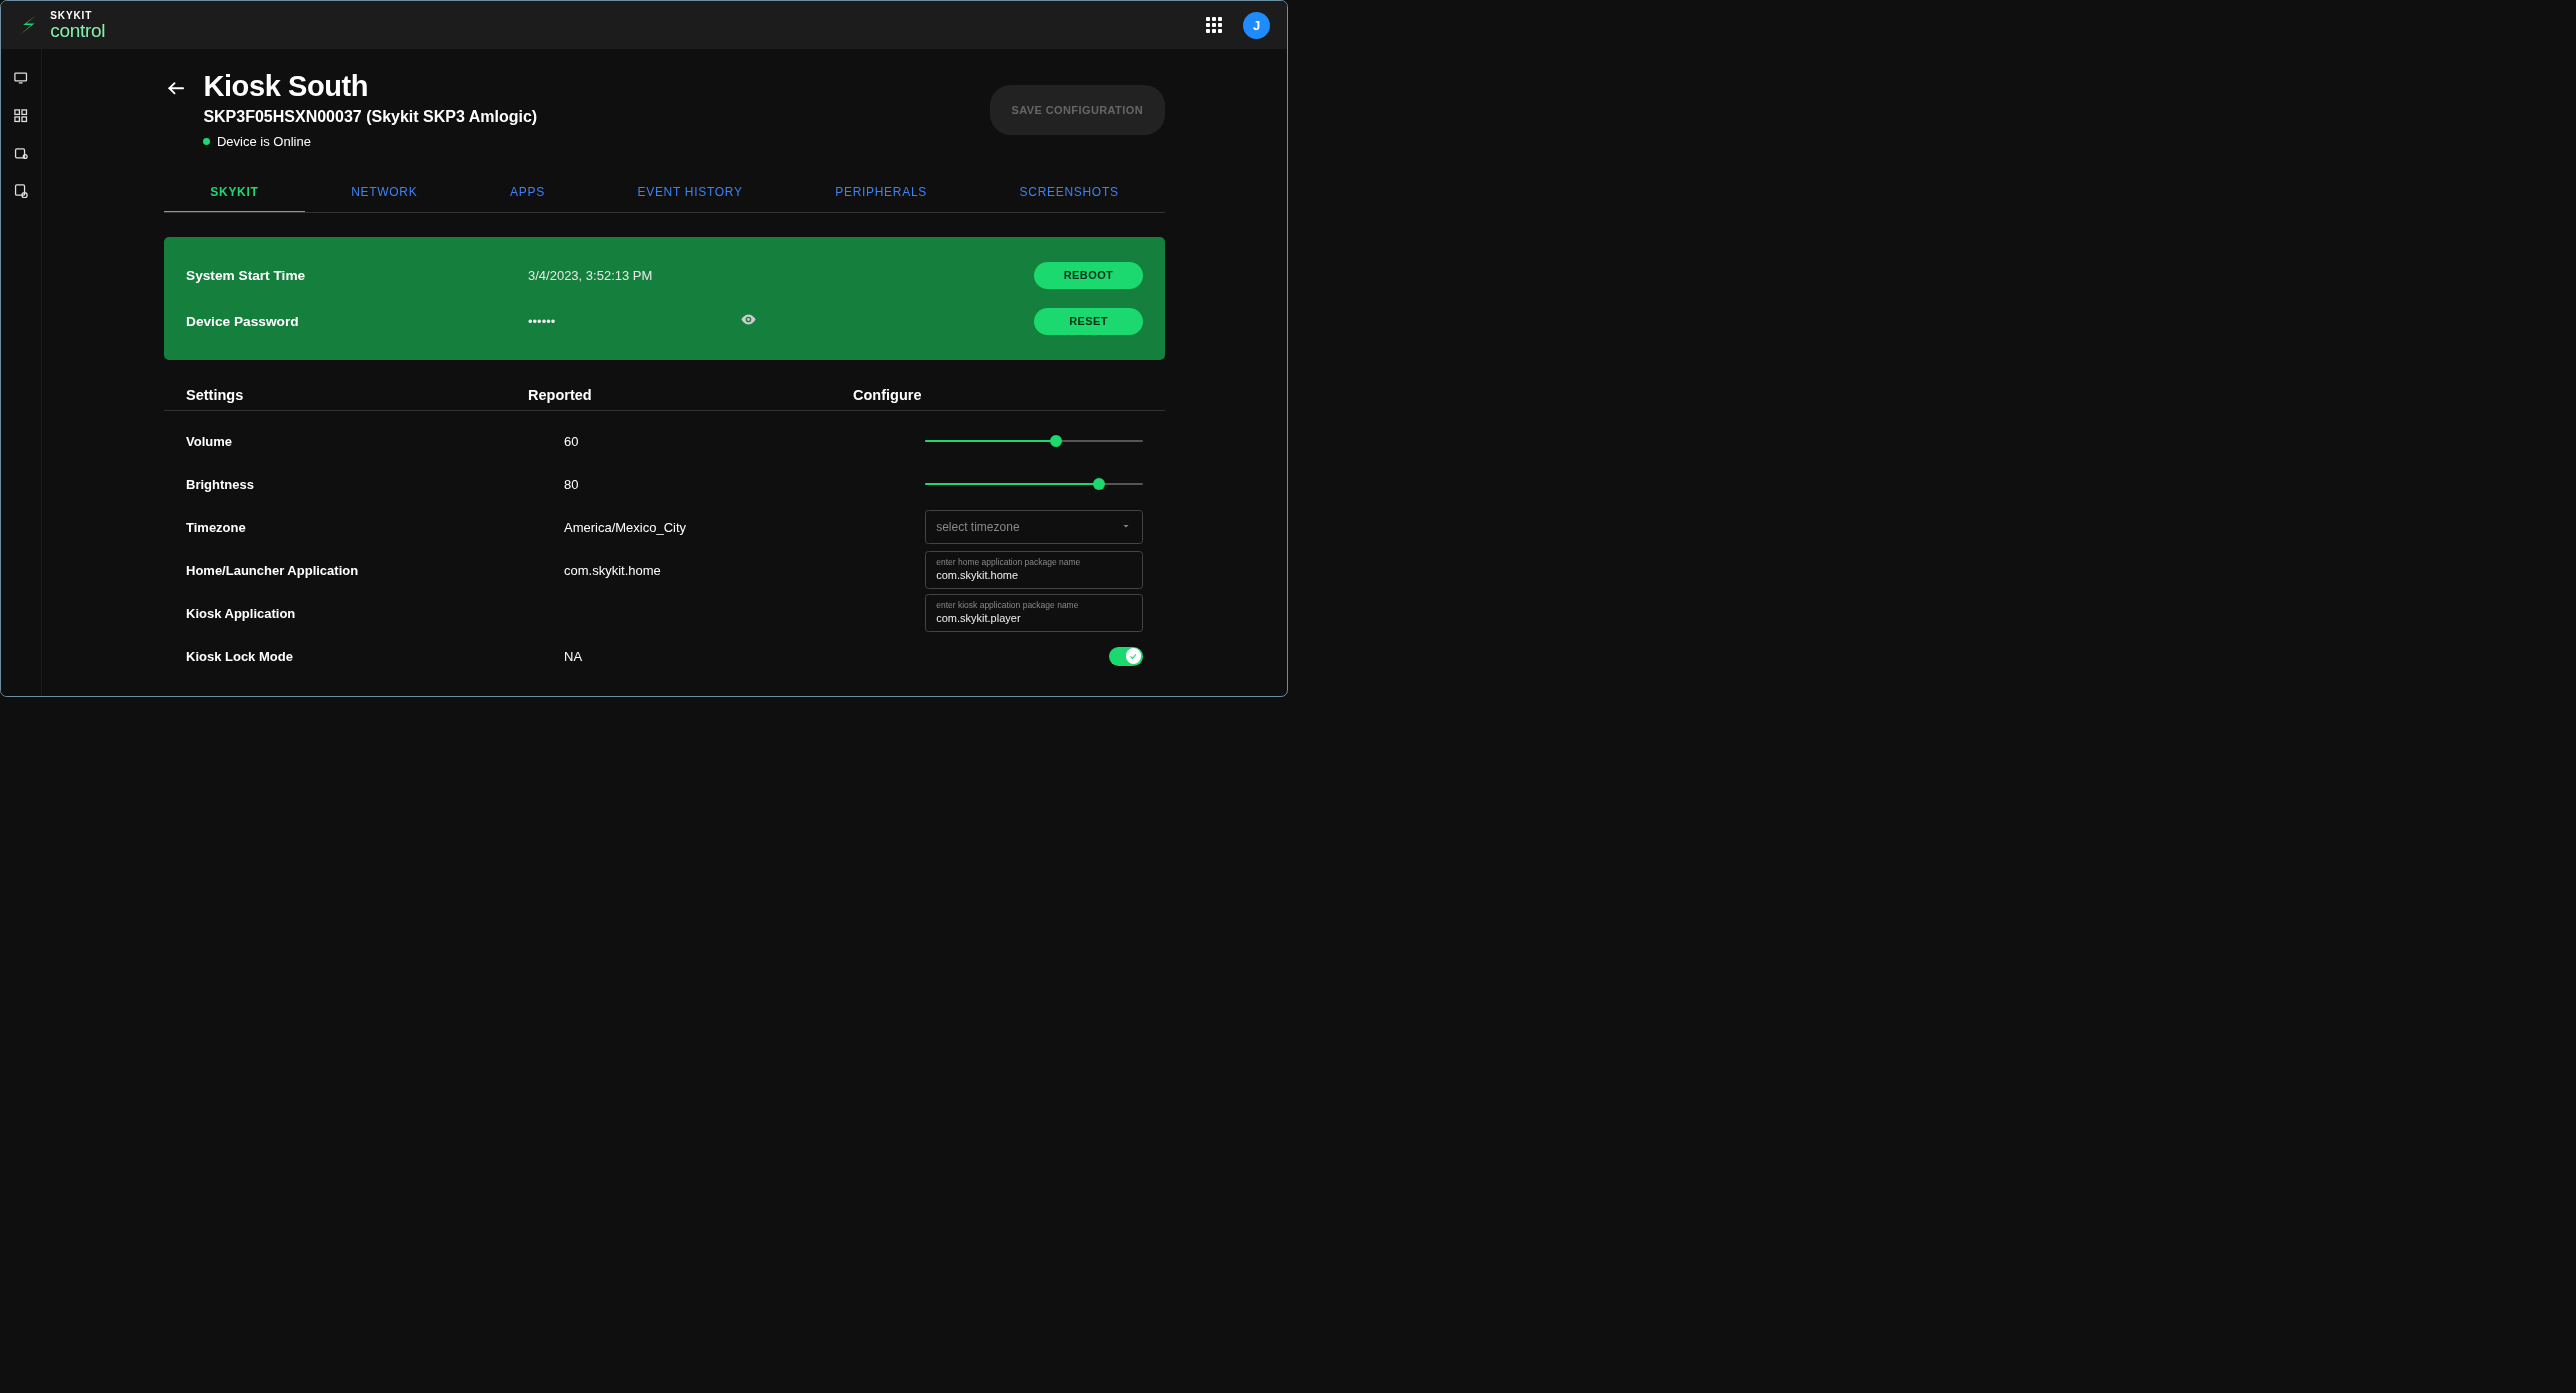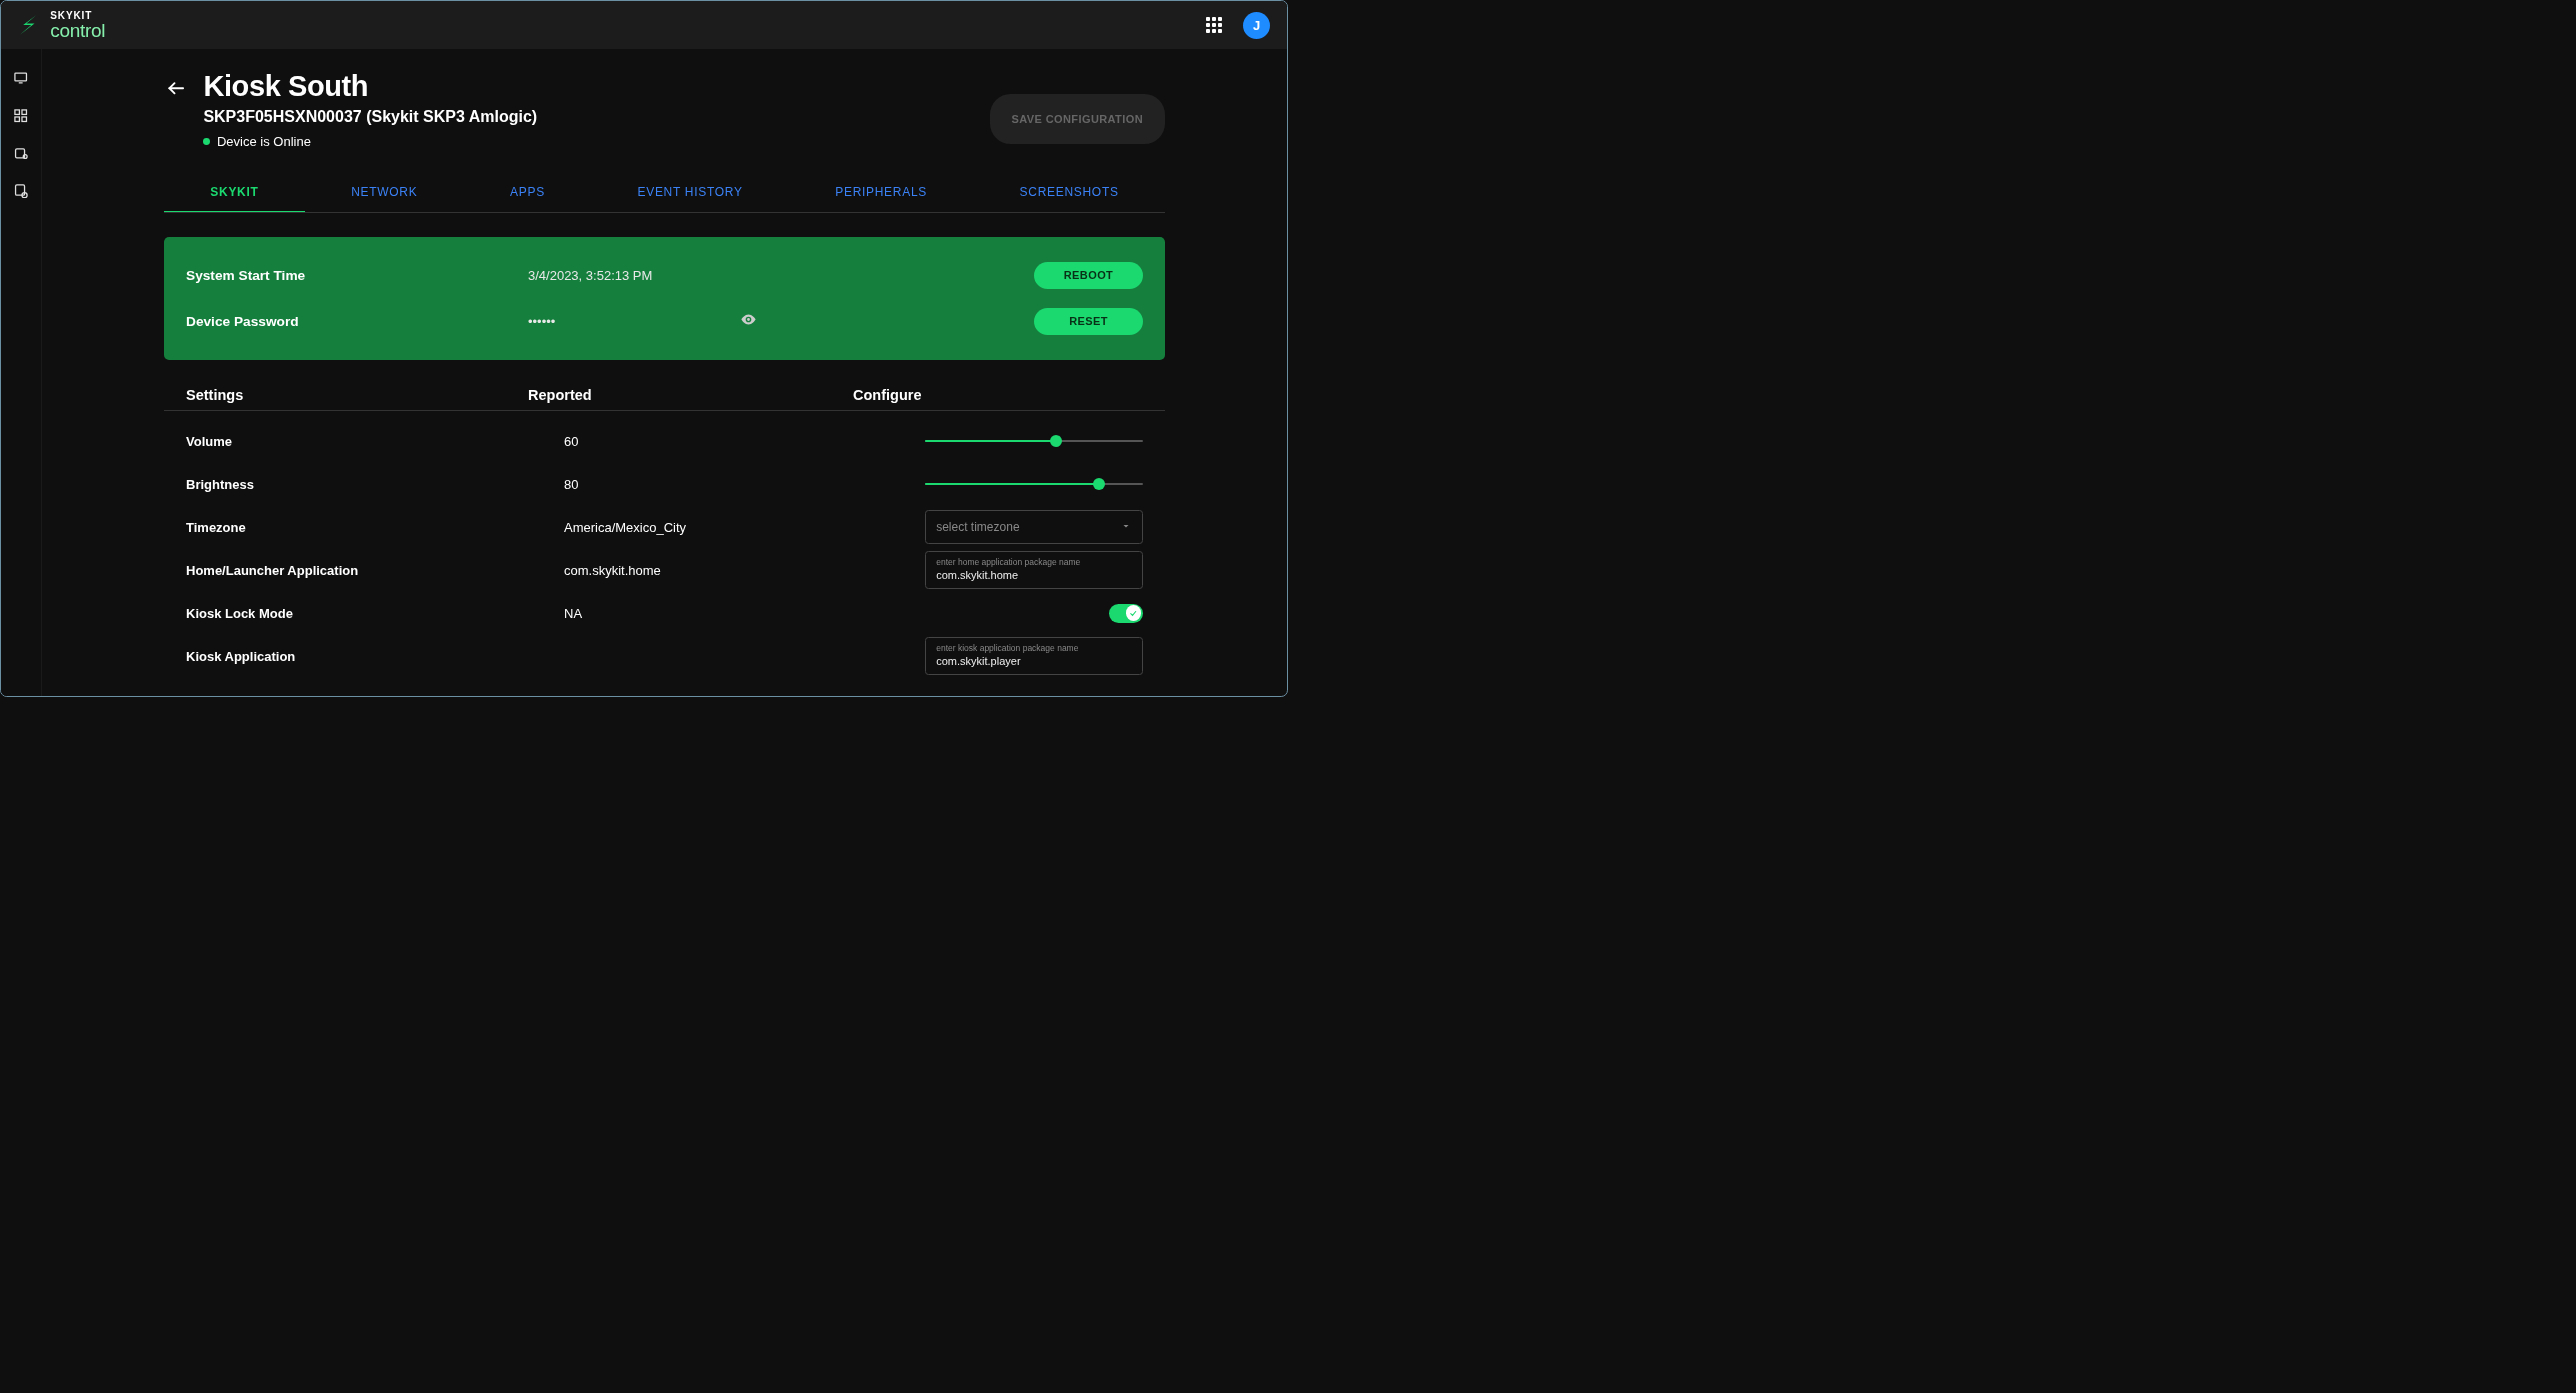--- a/index.html
+++ b/index.html
@@ -79,21 +79,21 @@
   }
   .back-btn { width: 24px; height: 24px; margin-top: 6.8px; cursor: pointer; color:#fff; display:flex; align-items:center; justify-content:center;}
   .head-text { flex: 1; }
   .page-title { font-size: 29px; font-weight: 700; letter-spacing: -0.4px; margin-bottom: 5.1px; }
   .page-sub { font-size: 16px; font-weight: 600; margin-bottom: 8.5px; }
   .status-line { display: flex; align-items: center; gap: 6.8px; font-size: 13px; font-weight: 500; }
   .status-dot { width: 6.8px; height: 6.8px; border-radius: 50%; background: #1bd86f; }
   .save-btn {
     background: #222; color: #666; border: none; border-radius: 20.5px;
     padding: 19px 22px; font-size: 11px; font-weight: 600; letter-spacing: 0.4px;
-    cursor: not-allowed; margin-top: 24px;
+    cursor: not-allowed; margin-top: 15px;
   }
 
   
   .tabs {
     display: flex;
     border-bottom: 0.9px solid #333;
     margin-bottom: 0;
   }
   .tab {
     flex: 1 1 auto;
@@ -353,44 +353,44 @@
             <div class="col-reported">com.skykit.home</div>
             <div class="col-configure">
               <div class="input-box">
                 <span class="input-hint">enter home application package name</span>
                 <input class="input-val" value="com.skykit.home" style="">
               </div>
             </div>
           </div>
 
           <div class="srow">
+            <div class="col-label">Kiosk Application</div>
+            <div class="col-reported"></div>
+            <div class="col-configure">
+              <div class="input-box">
+                <span class="input-hint">enter kiosk application package name</span>
+                <input class="input-val" value="com.skykit.player" style="">
+              </div>
+            </div>
+          </div>
+
+          <div class="srow">
             <div class="col-label">Kiosk Lock Mode</div>
             <div class="col-reported">NA</div>
             <div class="col-configure">
               <div class="toggle">
                 <div class="toggle-knob">
                   <svg viewBox="0 0 24 24" fill="none" stroke="#1bd86f" stroke-width="3" stroke-linecap="round">
                       <polyline points="5 13 10 18 19 7"></polyline>
                     </svg>
                 </div>
               </div>
             </div>
           </div>
 
-          <div class="srow">
-            <div class="col-label">Kiosk Application</div>
-            <div class="col-reported"></div>
-            <div class="col-configure">
-              <div class="input-box">
-                <span class="input-hint">enter kiosk application package name</span>
-                <input class="input-val" value="com.skykit.player" style="">
-              </div>
-            </div>
-          </div>
-
         </div>
 
       </div>
     </div>
 
   </div>
 </div>
 
 
 </body></html>

